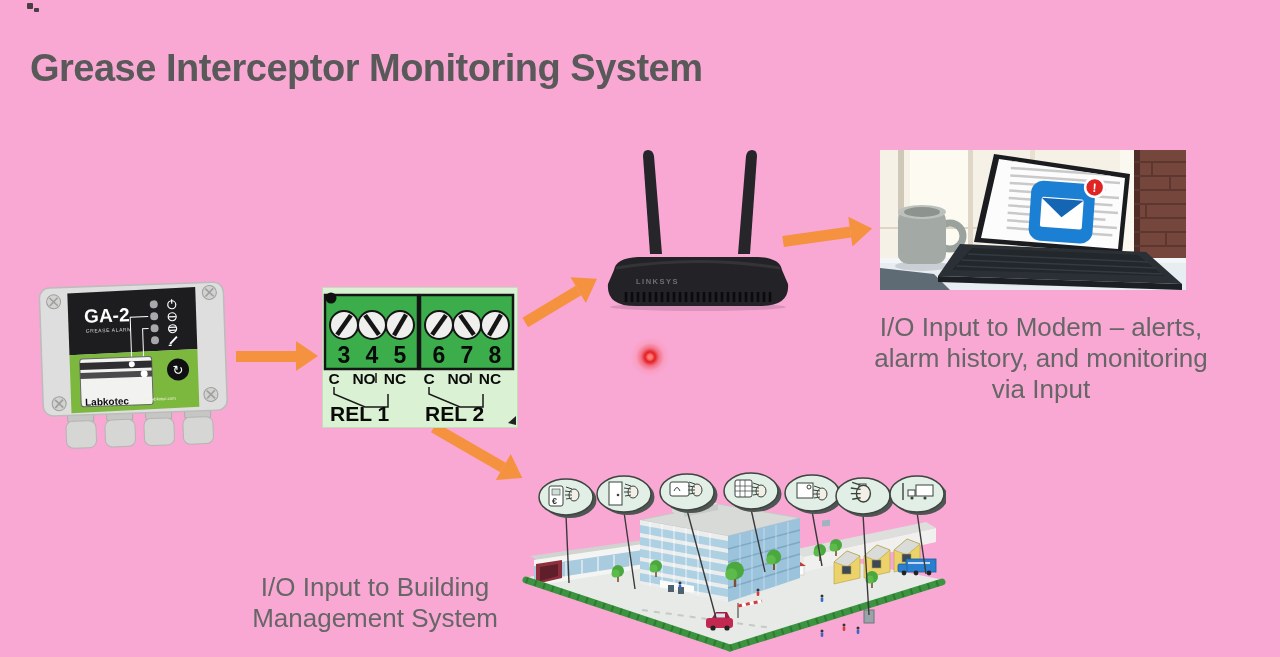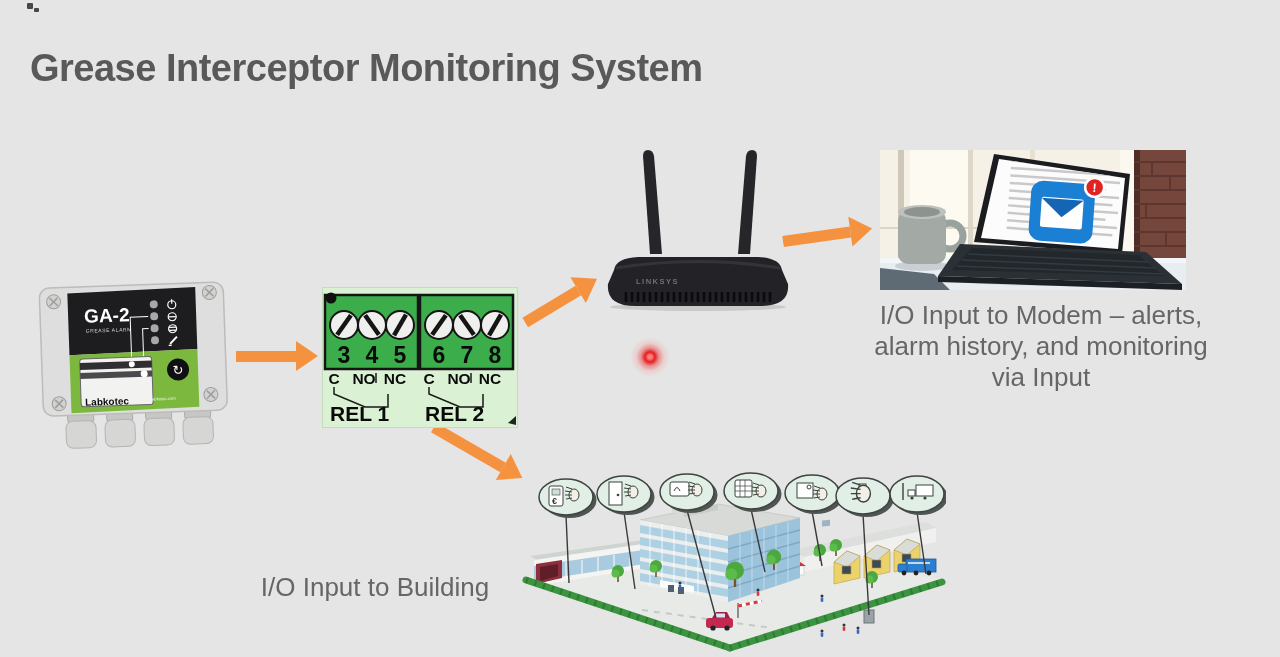--- a/index.html
+++ b/index.html
@@ -1,16 +1,16 @@
 <!DOCTYPE html>
 <html><head>
 <meta charset="utf-8">
 <style>
   html,body{margin:0;padding:0;background:#fff;}
-  .slide{position:relative;width:1280px;height:657px;background:#e5e5e5;overflow:hidden;
+  .slide{position:relative;width:1280px;height:657px;background:#f9a8d4;overflow:hidden;
          font-family:"Liberation Sans",sans-serif;}
   .page-title{position:absolute;left:30px;top:22px;font-size:38px;font-weight:700;
               color:#595959;letter-spacing:-0.5px;}
   .artifact{position:absolute;background:#2b2b2b;opacity:.85;border-radius:1px;}
   .abs{position:absolute;}
   
   .arrow{position:absolute;height:30px;display:flex;align-items:center;
          transform-origin:left center;}
   .arrow .shaft{flex:1;height:11px;background:#F5923F;}
   .arrow .head{width:0;height:0;border-top:15px solid transparent;
@@ -502,22 +502,23 @@
       <g transform="translate(395,34)">
         <line x1="-14" y1="-11" x2="-14" y2="6" stroke="#3a423c" stroke-width="1.4"></line>
         <rect x="-1" y="-9" width="17" height="11" fill="#fff" stroke="#3a423c"></rect>
         <rect x="-9" y="-4" width="7" height="6" fill="#fff" stroke="#3a423c"></rect>
         <circle cx="-5" cy="4" r="1.6" fill="#3a423c"></circle>
           <circle cx="8" cy="4" r="1.6" fill="#3a423c"></circle>
       </g>
     </g>
   </svg>
 
-  <div class="caption" style="left:845px;top:300px;width:392px;">
+  <div class="caption" style="left:845px;top:312px;width:392px;">
     <div>I/O Input to Modem – alerts,</div>
     <div>alarm history, and monitoring</div>
     <div>via Input</div>
   </div>
   <div class="caption" style="left:222px;top:572px;width:306px;">
     <div>I/O Input to Building</div>
+    <div>Management System</div>
   </div>
 
 </div>
 
 </body></html>

